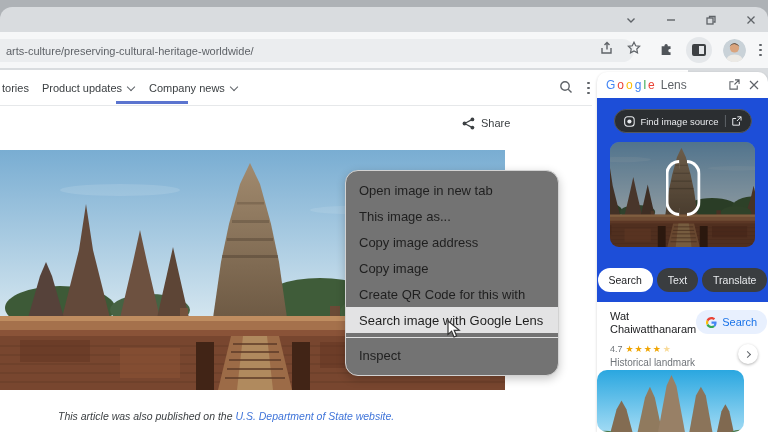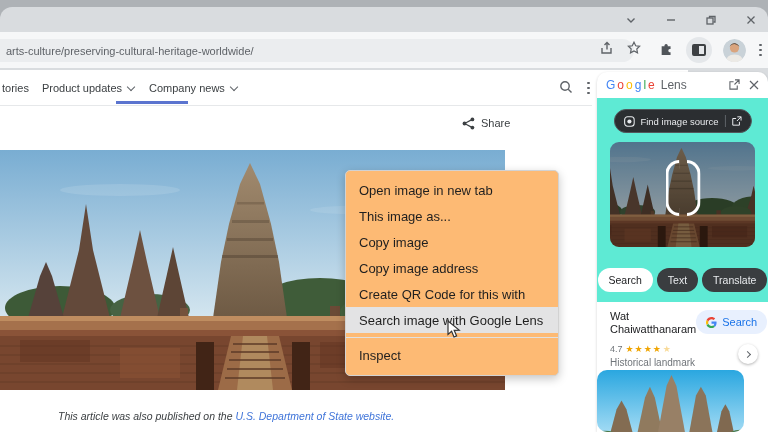--- a/index.html
+++ b/index.html
@@ -40,43 +40,43 @@
   .share-row { position:absolute; top:47px; left:462px; display:flex; align-items:flex-start; gap:6px;
     font-size:11px; color:#3c4043; }
 
   .hero { position:absolute; top:80px; left:0; width:505px; height:240px; overflow:hidden; }
   .hero svg { display:block; width:505px; height:240px; }
 
   .footnote { position:absolute; top:340px; left:58px; font-size:10.5px; font-style:italic; color:#3c4043; }
   .footnote .link { color:#3f74d9; }
 
   
-  .context-menu { position:absolute; top:170px; left:345px; width:214px; background:#fdba74;
-    border:1px solid #d2d2d2; border-radius:5px; box-shadow:0 3px 10px rgba(0,0,0,0.22);
+  .context-menu { position:absolute; top:170px; left:345px; width:214px; background:#737373;
+    border:1px solid #d2d2d2; border-radius:13px; box-shadow:0 3px 10px rgba(0,0,0,0.22);
     padding:6px 0 7px 0; z-index:30; }
   .menu-item { height:26px; display:flex; align-items:center; padding-left:13px;
     font-size:13px; color:#1f1f1f; cursor:default; }
   .menu-item.hl { background:#e3e3e4; }
   .menu-sep { height:1px; background:#e1e1e1; margin:4px 0; }
 
   .cursor { position:absolute; top:320px; left:447px; z-index:40; }
 
   
   .lens-panel { position:absolute; top:72px; left:597px; width:171px; height:360px; background:#ffffff;
     border-radius:10px 10px 0 0; overflow:hidden; box-shadow:0 1px 3px rgba(0,0,0,0.18); }
   .lens-header { height:26px; display:flex; align-items:center; padding:0 9px; gap:3px; }
   .logo-letter { font-size:12px; font-weight:500; }
   .logo-letter:nth-of-type(1){ color:#4285F4; } .logo-letter:nth-of-type(2){ color:#EA4335; }
   .logo-letter:nth-of-type(3){ color:#FBBC05; } .logo-letter:nth-of-type(4){ color:#4285F4; }
   .logo-letter:nth-of-type(5){ color:#34A853; } .logo-letter:nth-of-type(6){ color:#EA4335; }
   .logo-letter { letter-spacing:0; margin-right:-1px; }
   .lens-title-suffix { font-size:12px; color:#5f6368; margin-left:4px; flex:1; }
   .lens-header-icons { display:flex; align-items:center; gap:9px; color:#5f6368; }
 
-  .lens-dark { position:absolute; top:26px; left:0; width:171px; height:204px; background:#5eead4; }
+  .lens-dark { position:absolute; top:26px; left:0; width:171px; height:204px; background:#1d4ed8; }
   .find-pill { position:absolute; top:11px; left:50%; transform:translateX(-50%);
     height:24px; background:#2b2e31; border:1px solid #53575c; border-radius:13px;
     display:flex; align-items:center; gap:6px; padding:0 9px; white-space:nowrap; }
   .find-pill .txt { font-size:9.5px; color:#e8eaed; }
   .find-pill .vsep { width:1px; height:12px; background:#5f6368; }
   .lens-preview { position:absolute; top:44px; left:13px; width:145px; height:105px;
     border-radius:9px; overflow:hidden; }
   .lens-preview svg { display:block; width:145px; height:105px; }
   .sel-brackets { position:absolute; top:18px; left:50%; transform:translateX(-50%);
     display:flex; gap:7px; }
@@ -304,22 +304,22 @@
     </div>
 
     <div class="footnote">
       <span>This article was also published on the </span><span class="link">U.S. Department of State website.</span>
     </div>
   </div>
 
   <div class="context-menu">
     <div class="menu-item">Open image in new tab</div>
     <div class="menu-item">This image as...</div>
+    <div class="menu-item">Copy image address</div>
     <div class="menu-item">Copy image</div>
-    <div class="menu-item">Copy image address</div>
     <div class="menu-item">Create QR Code for this with</div>
     <div class="menu-item hl">Search image with Google Lens</div>
     <div class="menu-sep"></div>
     <div class="menu-item">Inspect</div>
   </div>
 
   <div class="cursor">
     <svg width="17" height="19" viewBox="0 0 17 19">
         <path d="M1 1 L1 14.5 L4.6 11.3 L7 17 L9.6 15.9 L7.2 10.3 L12.2 10.1 Z" fill="#ffffff" stroke="#333333" stroke-width="1.2"></path>
       </svg>

